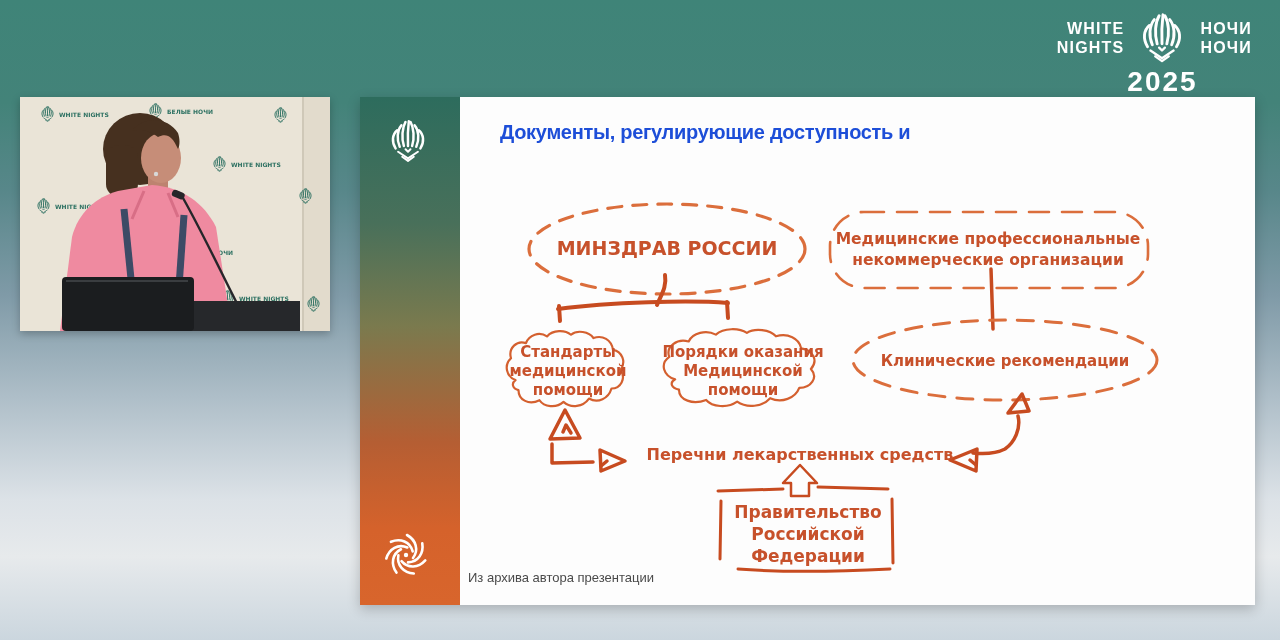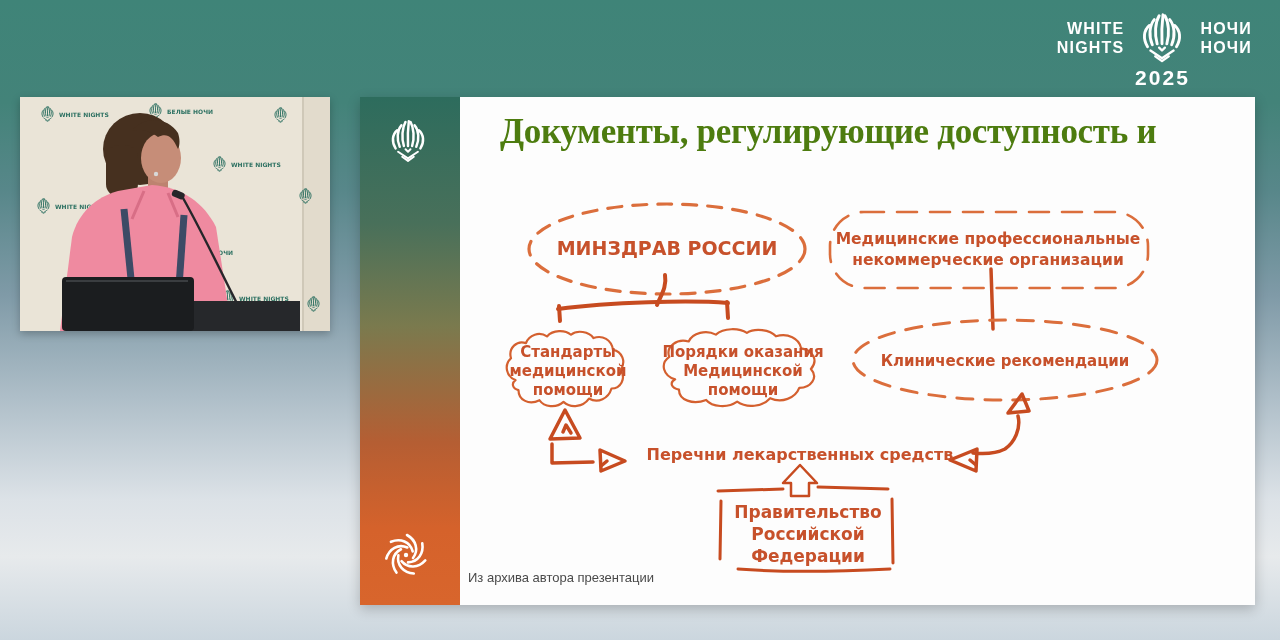--- a/index.html
+++ b/index.html
@@ -7,31 +7,31 @@
     position:relative;width:1280px;height:640px;overflow:hidden;
     font-family:"Liberation Sans",sans-serif;
     background:linear-gradient(180deg,#3F8478 0%,#438379 16%,#58878A 30%,#7F9AA7 46%,#AEBEC8 62%,#DCE2E7 78%,#E7EAEC 87%,#CBD6DE 100%);
   }
   
   #brand{position:absolute;top:10px;right:28px;display:flex;align-items:flex-start;color:#fff;}
   .brand-col{display:flex;flex-direction:column;font-weight:bold;font-size:16px;letter-spacing:1.2px;line-height:19px;margin-top:9px;}
   .brand-col.right-al{align-items:flex-end;margin-right:10px;}
   .brand-col.left-al{align-items:flex-start;margin-left:10px;}
   #brand-fan{width:56px;height:56px;color:#fff;}
-  #brand-year{position:absolute;top:56px;left:50%;transform:translateX(-50%);font-weight:bold;font-size:21px;letter-spacing:2px;color:#fff;}
+  #brand-year{position:absolute;top:56px;left:50%;transform:translateX(-50%);font-weight:bold;font-size:28px;letter-spacing:2px;color:#fff;}
   #brand-center{position:relative;display:flex;flex-direction:column;align-items:center;}
   
   #video{position:absolute;left:20px;top:97px;width:310px;height:234px;box-shadow:0 3px 8px rgba(0,0,0,.25);}
   
   #slide{position:absolute;left:360px;top:97px;width:895px;height:508px;background:#FDFDFD;box-shadow:0 4px 12px rgba(0,0,0,.22);}
   #band{position:absolute;left:0;top:0;width:100px;height:508px;
     background:linear-gradient(180deg,#2D6C5D 0%,#49705A 25%,#7A7A4E 45%,#B55E33 68%,#D5622B 85%,#D8652C 100%);}
   #band-fan{position:absolute;left:24px;top:20px;width:48px;height:48px;color:#fff;}
   #band-swirl{position:absolute;left:20px;top:432px;width:52px;height:52px;color:#fff;}
-  #slide-title{position:absolute;left:140px;top:18px;width:700px;color:#4d7c0f;font-weight:bold;font-size:35px;line-height:34px;letter-spacing:-0.3px;font-family:Liberation Serif, serif;}
+  #slide-title{position:absolute;left:140px;top:18px;width:700px;color:#1d4ed8;font-weight:bold;font-size:20px;line-height:34px;letter-spacing:-0.3px;}
   #slide-caption{position:absolute;left:108px;top:473px;font-size:13px;color:#4A4A4A;}
   #diagram{position:absolute;left:0;top:0;width:895px;height:508px;}
   .dg-text{font-family:"DejaVu Sans",sans-serif;font-weight:bold;fill:#C7512B;}
   .dg-stroke{stroke:#C74B20;fill:none;stroke-linecap:round;stroke-linejoin:round;}
   .dg-decor{stroke:#DB6E3C;fill:none;stroke-linecap:round;}
 </style>
 </head>
 <body>
 
 <svg width="0" height="0" style="position:absolute">

